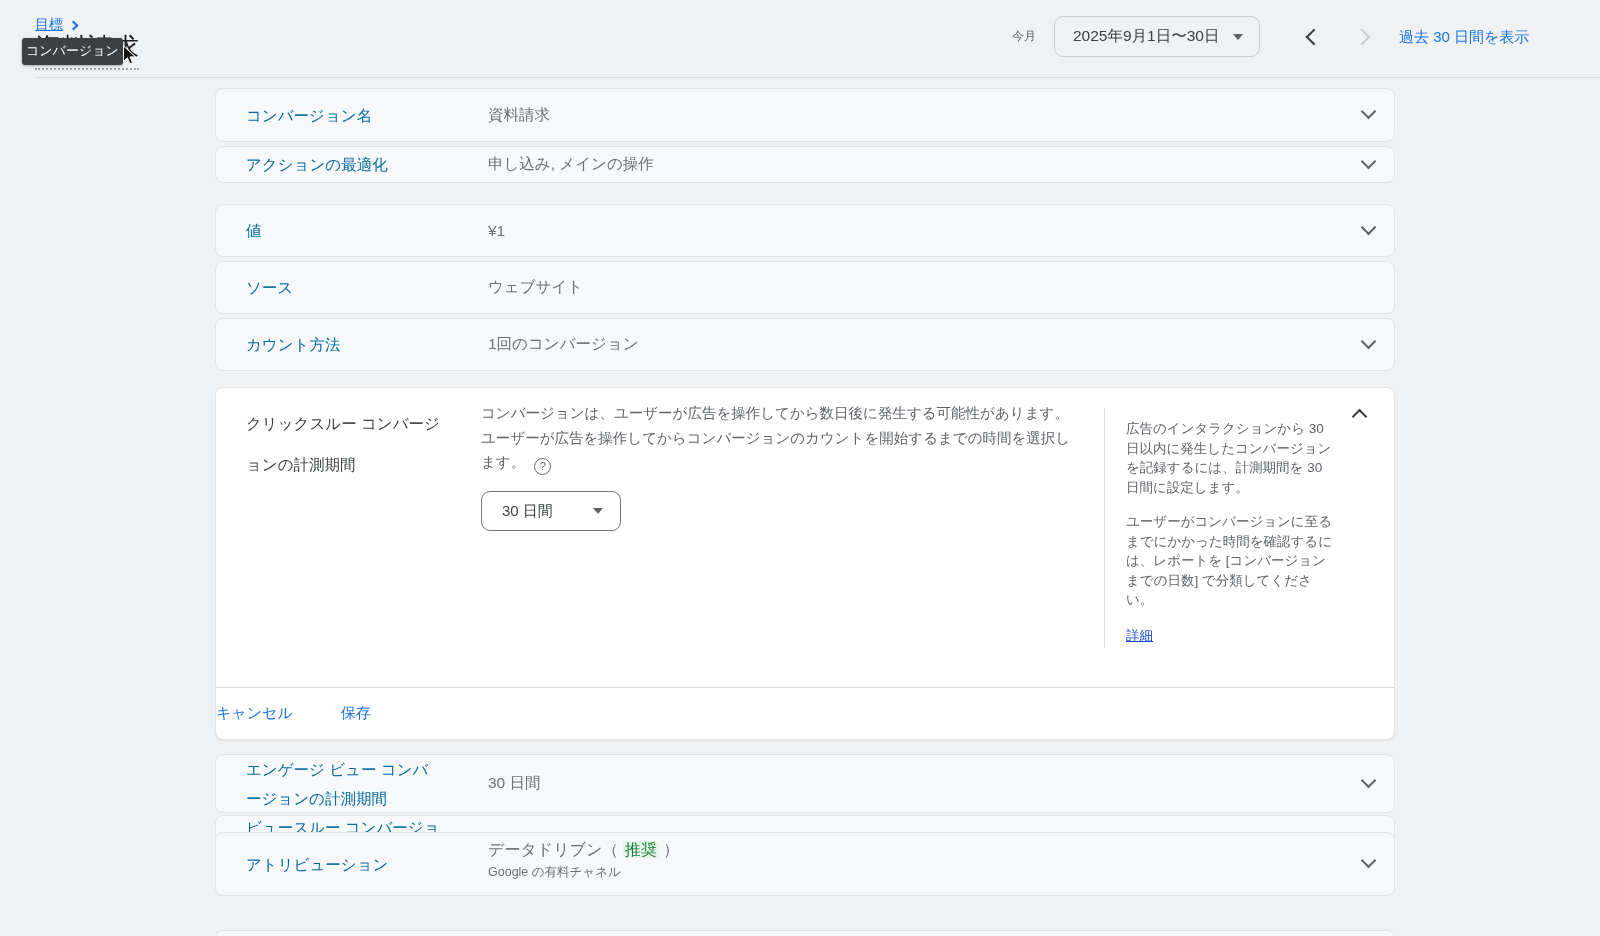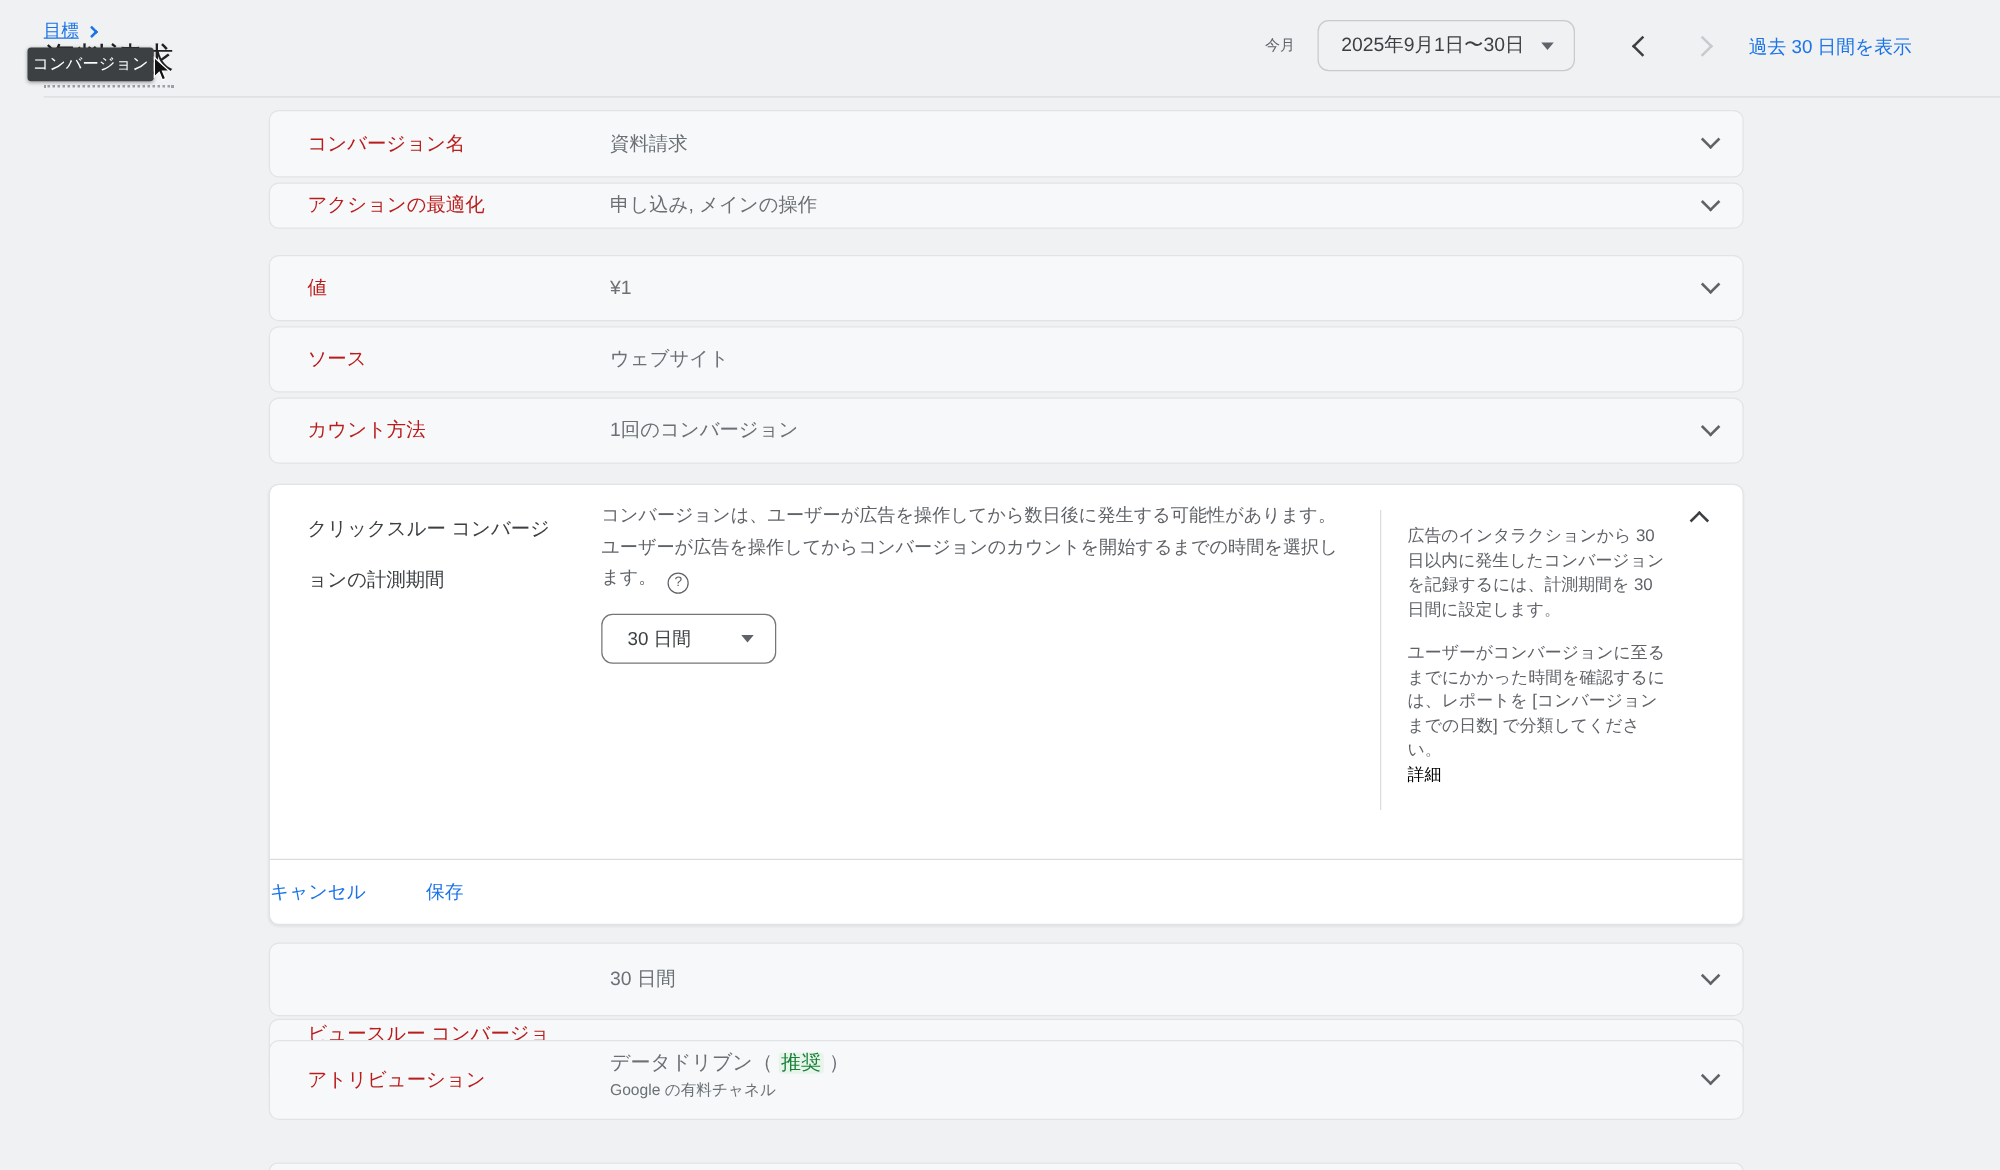--- a/index.html
+++ b/index.html
@@ -20,38 +20,38 @@
   .date-box .date-text { font-size:15.5px; color:#3c4043; flex:1; }
   .caret-down { width:0; height:0; border-left:5px solid transparent; border-right:5px solid transparent; border-top:6px solid #5f6368; }
   .nav-chev { position:absolute; top:28px; width:30px; height:22px; cursor:pointer; }
   .nav-chev i { position:absolute; left:8px; top:3px; width:12px; height:12px; border-left:2.5px solid #3c4043; border-bottom:2.5px solid #3c4043; transform:rotate(45deg); }
   .nav-chev.next i { border-color:#c7cace; transform:rotate(-135deg); }
   .last30-link { position:absolute; left:1399px; top:28px; font-size:15px; color:#1a73e8; cursor:pointer; white-space:nowrap; }
 
   
   .card { position:absolute; left:215px; width:1180px; background:#f7f8f9; border:1px solid #e2e3e5; border-radius:8px; }
   .row { display:flex; align-items:center; cursor:pointer; }
-  .row-label { position:absolute; left:30px; font-size:15.5px; color:#b91c1c; line-height:29px; }
+  .row-label { position:absolute; left:30px; font-size:15.5px; color:#0369a1; line-height:29px; }
   .row-value { position:absolute; left:272px; font-size:15.5px; color:#6b7075; }
   .chev { position:absolute; right:20px; width:11px; height:11px; border-right:2.5px solid #5f6368; border-bottom:2.5px solid #5f6368; }
   .chev.down { transform:rotate(45deg); top:calc(50% - 9px); }
   .badge { color:#188038; background:#e6f4ea; border-radius:3px; padding:0 2px; }
   .sub-value { font-size:12.5px; color:#6b7075; margin-top:3px; }
 
   
   .panel { position:absolute; left:215px; top:387px; width:1180px; height:353px; background:#ffffff; border:1px solid #e2e3e5; border-radius:8px; box-shadow:0 1px 2px rgba(0,0,0,.06); }
   .panel-label { position:absolute; left:30px; top:15px; width:208px; font-size:15.5px; color:#3c4043; line-height:41px; }
   .panel-desc { position:absolute; left:265px; top:13px; width:592px; font-size:14.5px; color:#5f6368; line-height:24.5px; }
   .help-icon { display:inline-flex; width:17px; height:17px; border:1.5px solid #5f6368; border-radius:50%; color:#5f6368; font-size:11px; align-items:center; justify-content:center; vertical-align:-3px; margin-left:9px; cursor:pointer; }
   .dropdown { position:absolute; left:265px; top:103px; width:140px; height:40px; border:1px solid #747775; border-radius:9px; display:flex; align-items:center; padding:0 17px 0 20px; cursor:pointer; background:#fff; }
   .dropdown .dd-text { font-size:15px; color:#3c4043; flex:1; }
   .v-divider { position:absolute; left:888px; top:20px; height:240px; border-left:1px solid #dadce0; }
   .side-note { position:absolute; left:910px; top:31px; width:213px; font-size:13.5px; color:#5f6368; line-height:19.5px; }
   .side-note p + p { margin-top:15px; }
-  .details-link { display:inline-block; font-size:13.5px; color:#000000; cursor:pointer; }
+  .details-link { display:inline-block; margin-top:16px; font-size:13.5px; color:#1d4ed8; text-decoration:underline; cursor:pointer; }
   .chev-up-btn { position:absolute; right:18px; top:12px; width:30px; height:30px; cursor:pointer; }
   .chev-up-btn i { position:absolute; left:8px; top:11px; width:11px; height:11px; border-right:2.5px solid #3c4043; border-bottom:2.5px solid #3c4043; transform:rotate(-135deg); }
   .panel-footer { position:absolute; left:0; right:0; bottom:0; height:52px; border-top:1px solid #dadce0; display:flex; align-items:center; gap:48px; padding-right:31px; }
   .text-btn { font-size:15px; font-weight:500; color:#1a73e8; cursor:pointer; background:none; border:none; font-family:inherit; }
 </style>
 </head>
 <body>
 
 <div class="screen">
 
@@ -124,20 +124,21 @@
     <div class="chev-up-btn">
         <i></i>
       </div>
     <div class="panel-footer">
       <button class="text-btn">キャンセル</button>
       <button class="text-btn">保存</button>
     </div>
   </div>
 
   <div class="card row" style="top:754px;height:59px;">
+    <div class="row-label" style="width:190px;">エンゲージ ビュー コンバージョンの計測期間</div>
     <div class="row-value">30 日間</div>
     <span class="chev down"></span>
   </div>
   <div class="card row" style="top:815px;height:54px;">
     <div class="row-label" style="width:200px;">ビュースルー コンバージョン計測期間</div>
     <div class="row-value">30 日間</div>
     <span class="chev down"></span>
   </div>
   <div class="card row" style="top:832px;height:64px;">
     <div class="row-label">アトリビューション</div>

